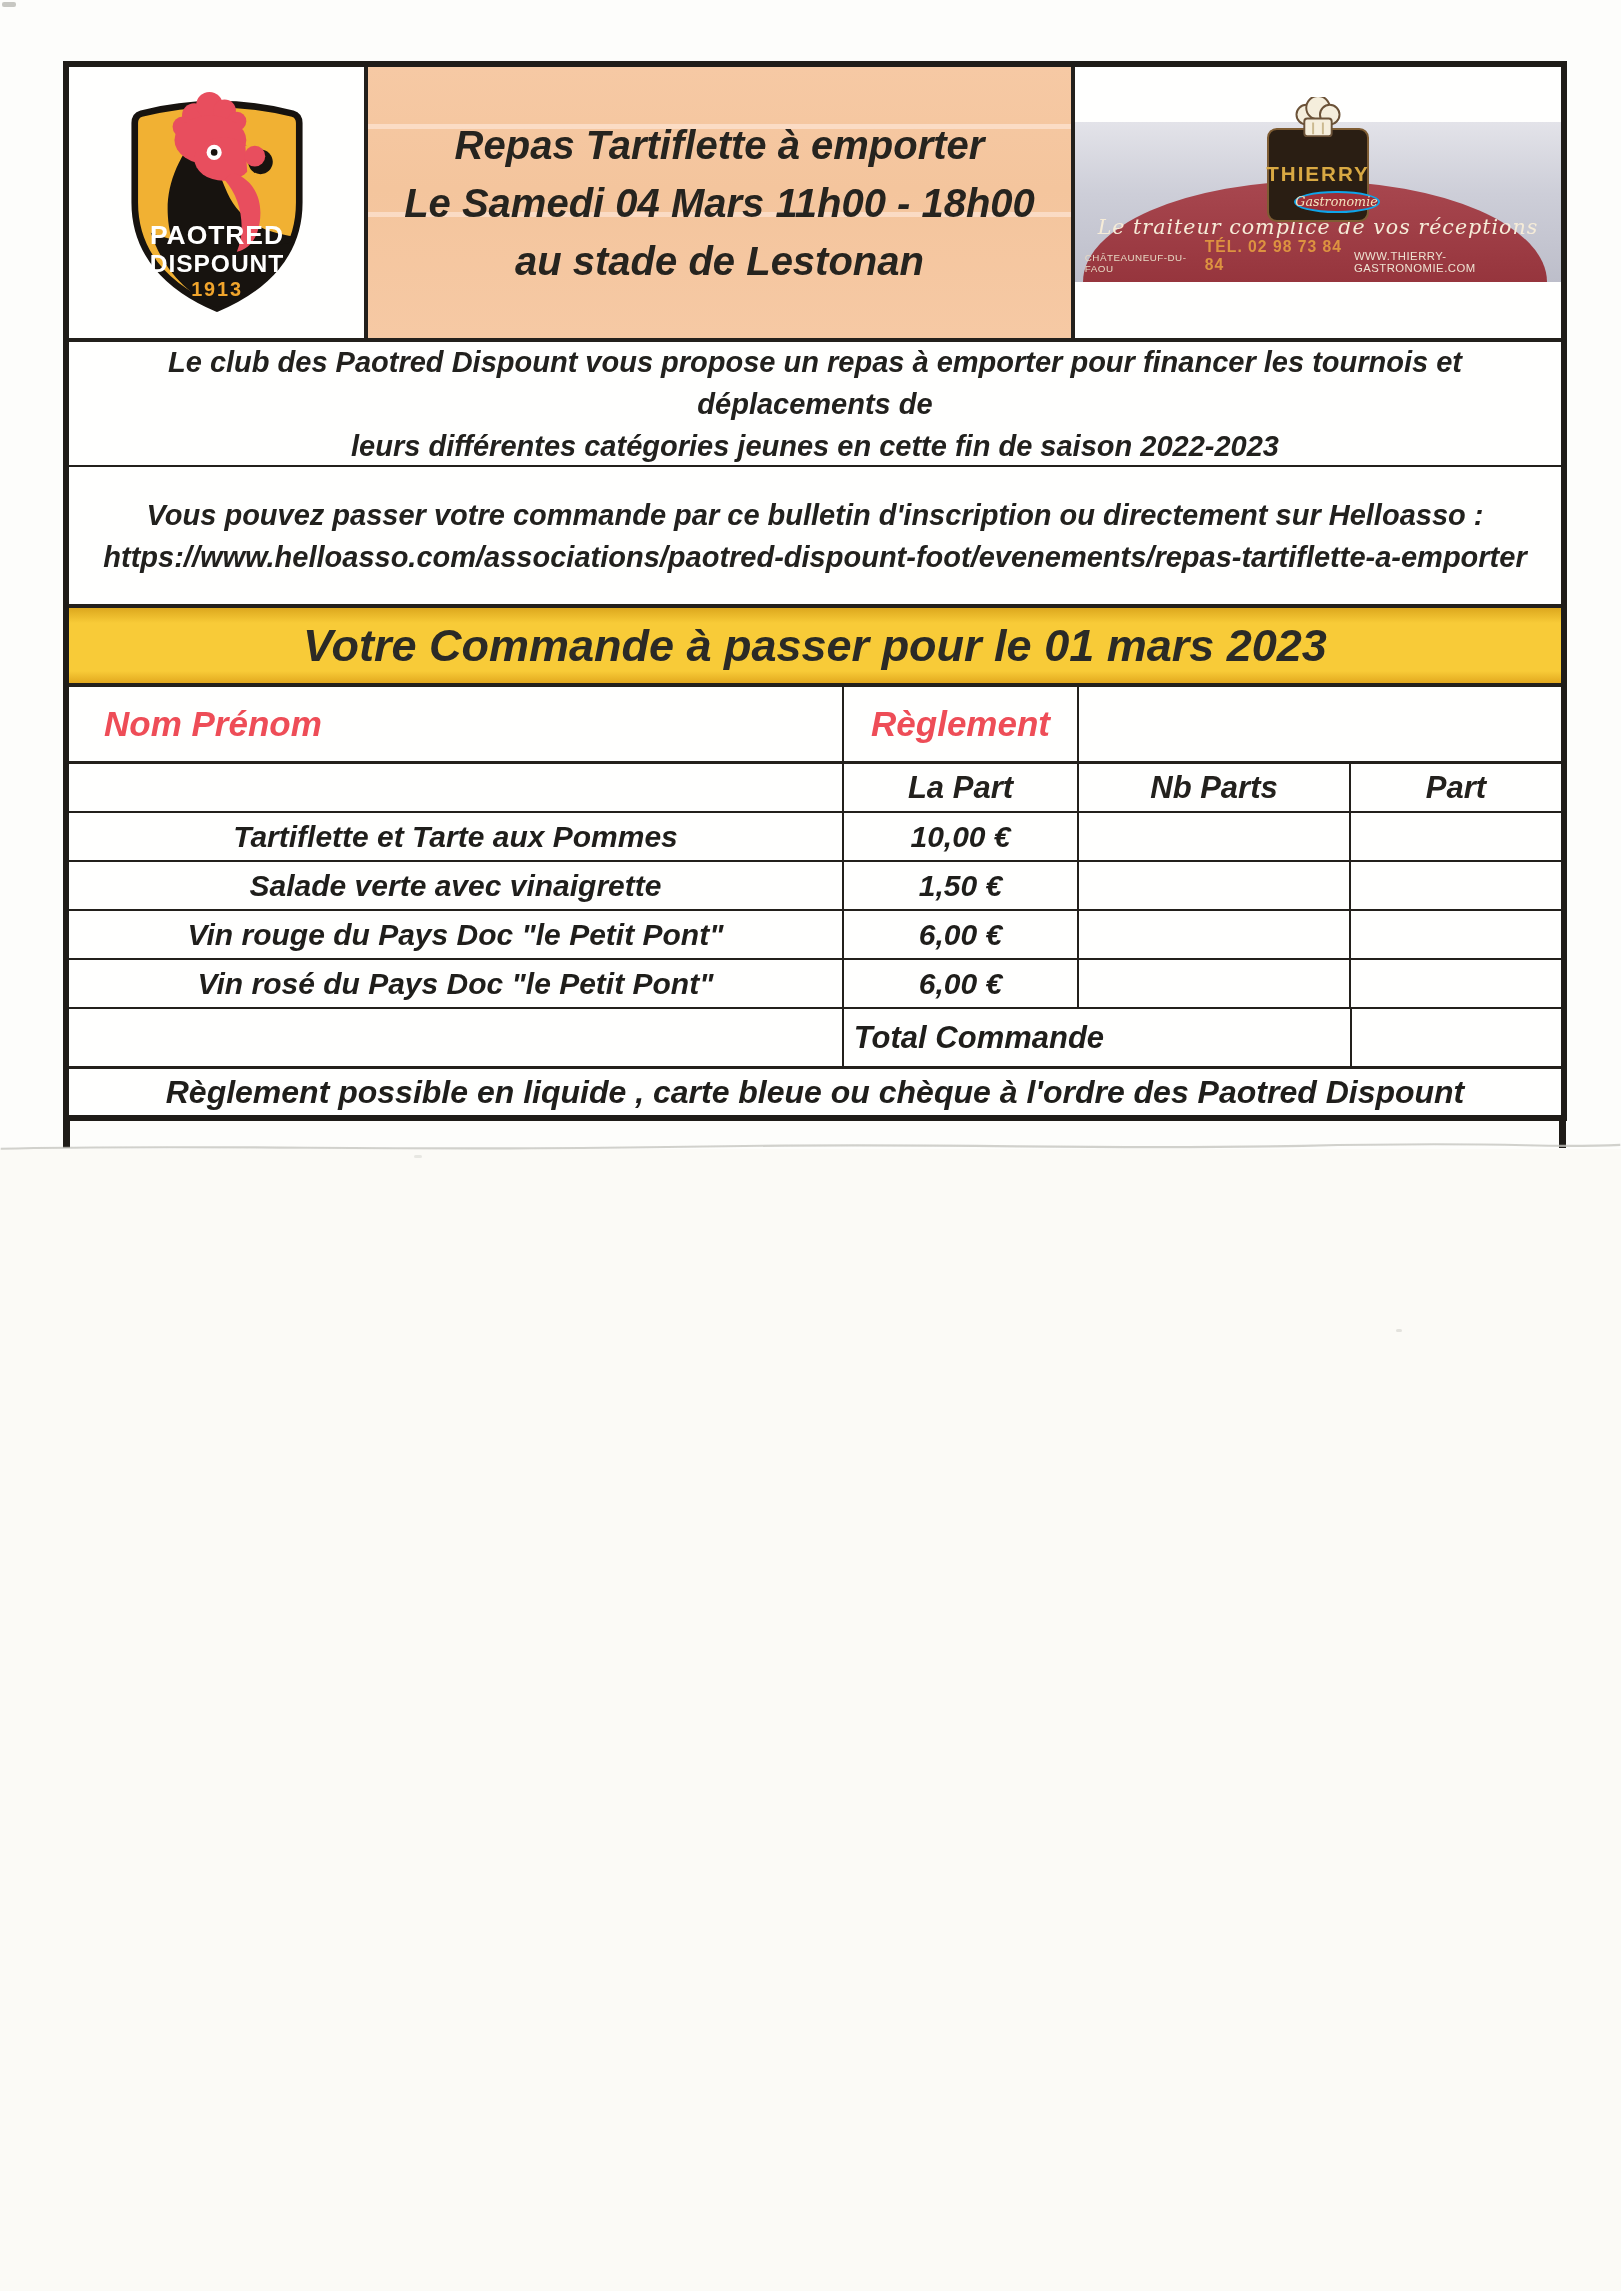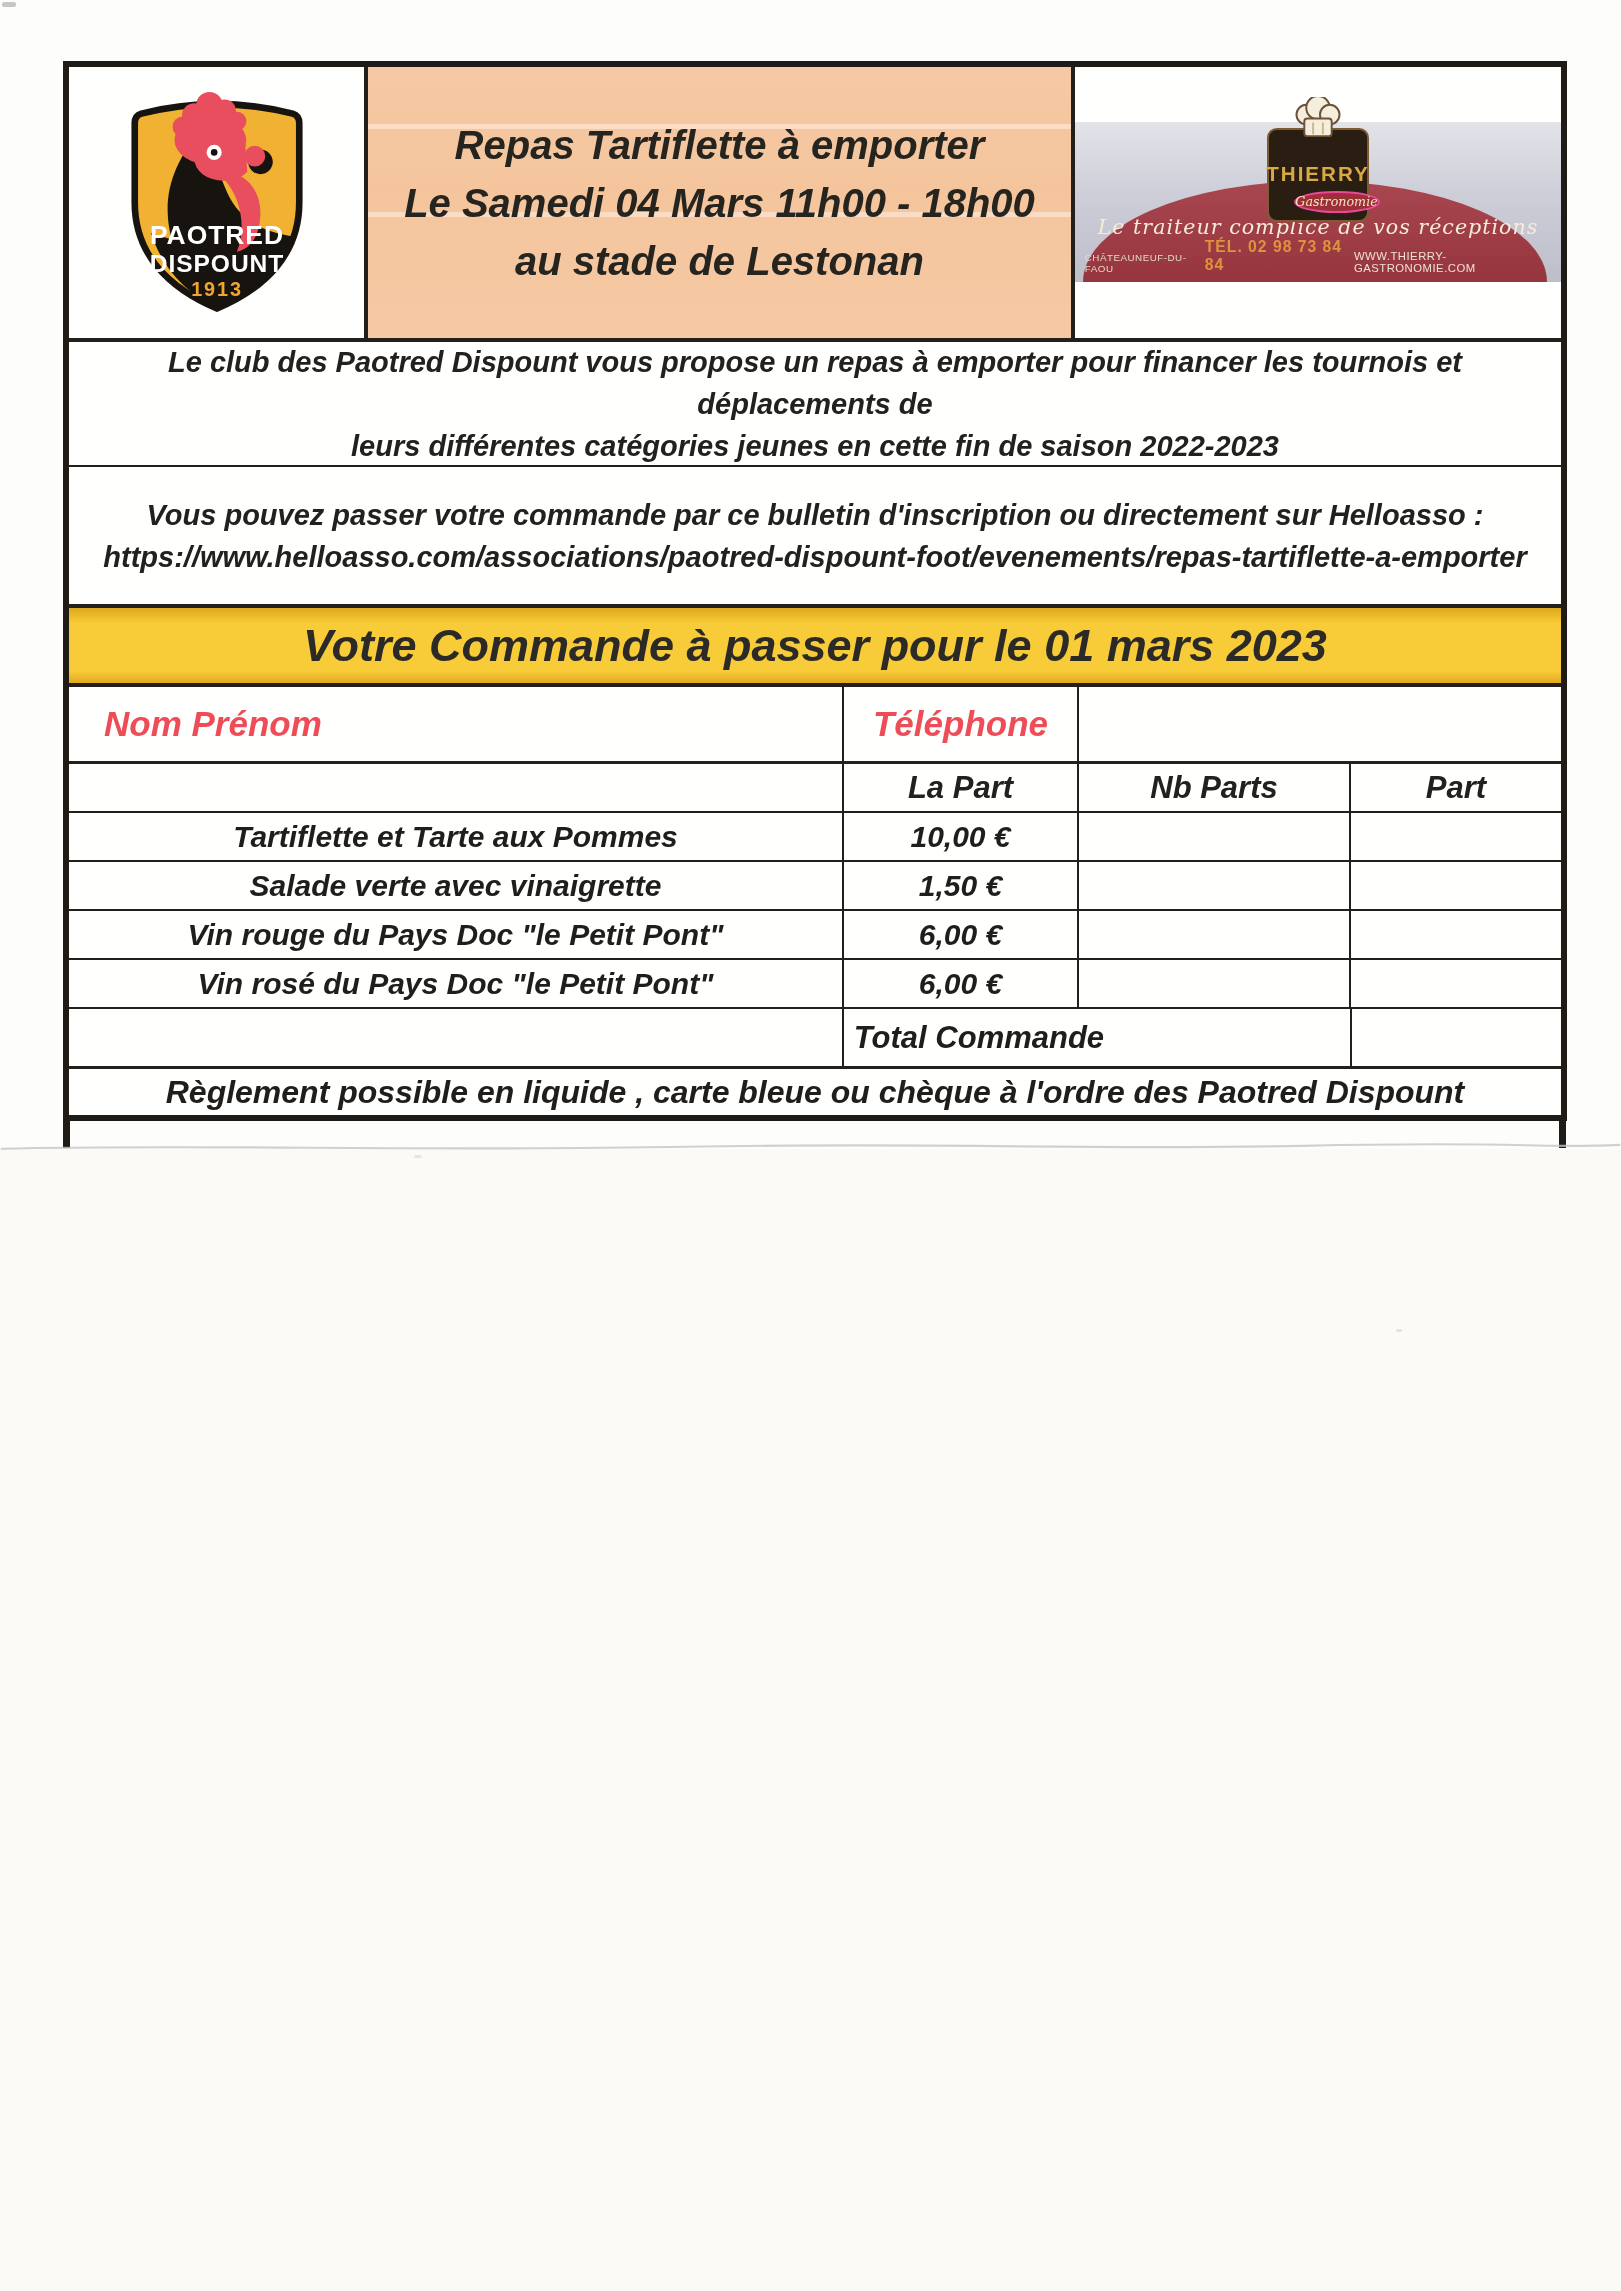--- a/index.html
+++ b/index.html
@@ -50,21 +50,21 @@
   }
   .cat-badge{
     position:absolute;left:50%;top:5.9px;transform:translateX(-50%);
     width:102px;height:94px;background:#2a1e13;border:2.9px solid #7e5c33;border-radius:9.8px;
     box-sizing:border-box;display:flex;flex-direction:column;align-items:center;justify-content:flex-end;
     padding-bottom:6.9px;z-index:3;
   }
   .chef-hat{position:absolute;top:-33px;left:50%;transform:translateX(-50%);}
   .cat-name{font-weight:700;font-size:20.6px;letter-spacing:2px;color:#d9a943;margin-bottom:4.9px;}
   .cat-oval{
-    width:86px;height:22.5px;border:2px solid #ec4899;border-radius:50%;background:#9c2f37;
+    width:86px;height:22.5px;border:2px solid #0ea5e9;border-radius:50%;background:#9c2f37;
     display:flex;align-items:center;justify-content:center;box-sizing:border-box;margin-left:37px;
   }
   .cat-oval span{font-family:"DejaVu Serif",serif;font-style:italic;font-size:12.7px;color:#f2e2bd;}
   .cat-tagline{
     position:absolute;left:0;right:0;bottom:43px;text-align:center;z-index:2;
     font-family:"DejaVu Serif",serif;font-style:italic;font-size:20.6px;color:#f6ecd8;letter-spacing:1px;
   }
   .cat-bottom{
     position:absolute;left:9.8px;right:9.8px;bottom:7.8px;z-index:2;
     display:flex;align-items:flex-end;justify-content:space-between;
@@ -198,21 +198,21 @@
 
   <div class="sec sec-banner">
     <div class="banner-title">Votre Commande à passer pour le 01 mars 2023</div>
   </div>
 
   <div class="row r1">
     <div class="cell c1 left">
         <span class="red-lbl">Nom Prénom</span>
       </div>
     <div class="cell c2">
-        <span class="red-lbl">Téléphone</span>
+        <span class="red-lbl">Règlement</span>
       </div>
     <div class="cell c-last"></div>
   </div>
 
   <div class="row ri">
     <div class="cell c1"></div>
     <div class="cell c2">
         <span class="col-hdr">La Part</span>
       </div>
     <div class="cell c3">

